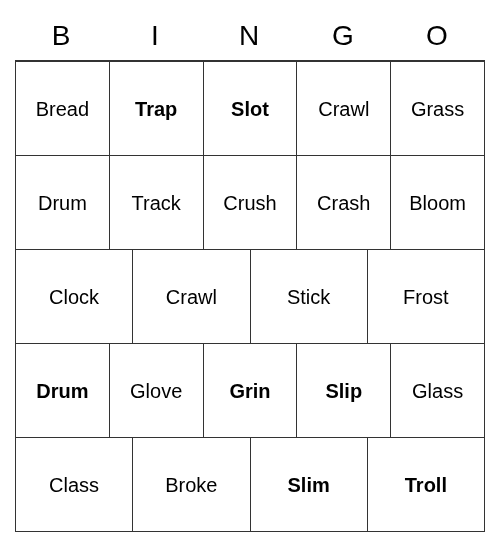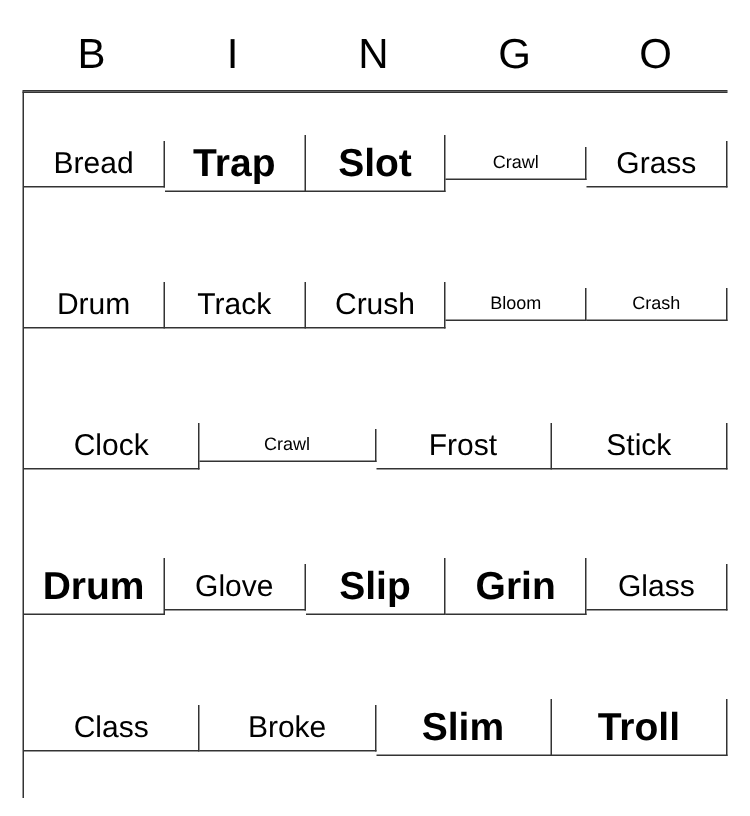--- a/index.html
+++ b/index.html
@@ -43,49 +43,48 @@
       display: flex;
       flex-direction: column;
       flex: 1;
       border-left: 1px solid #333;
       border-top: 1px solid #333;
     }
 
     .bingo-row {
       display: flex;
       flex: 1;
-      align-items: center;
     }
 
     .bingo-cell {
       flex: 1;
       border-right: 1px solid #333;
       border-bottom: 1px solid #333;
       display: flex;
       align-items: center;
       justify-content: center;
       text-align: center;
       padding: 4px;
     }
 
     .cell-text {
       line-height: 1.1;
     }
 
     .size-large {
-      font-size: 26px;
+      font-size: 20px;
       font-weight: bold;
     }
 
     .size-medium {
       font-size: 20px;
     }
 
     .size-small {
-      font-size: 12px;
+      font-size: 20px;
     }
   </style>
 </head>
 <body>
 
 <div class="bingo-container">
   <div class="bingo-header">
   <div class="header-cell">B</div>
       <div class="header-cell">I</div>
       <div class="header-cell">N</div>
@@ -114,52 +113,52 @@
         <div class="bingo-cell">
           <span class="cell-text size-medium">Drum</span>
         </div>
         <div class="bingo-cell">
           <span class="cell-text size-medium">Track</span>
         </div>
         <div class="bingo-cell">
           <span class="cell-text size-medium">Crush</span>
         </div>
         <div class="bingo-cell">
-          <span class="cell-text size-small">Bloom</span>
+          <span class="cell-text size-small">Crash</span>
         </div>
         <div class="bingo-cell">
-          <span class="cell-text size-small">Crash</span>
+          <span class="cell-text size-small">Bloom</span>
         </div>
       </div>
       <div class="bingo-row">
         <div class="bingo-cell">
           <span class="cell-text size-medium">Clock</span>
         </div>
         <div class="bingo-cell">
           <span class="cell-text size-small">Crawl</span>
         </div>
         <div class="bingo-cell">
-          <span class="cell-text size-medium">Frost</span>
+          <span class="cell-text size-medium">Stick</span>
         </div>
         <div class="bingo-cell">
-          <span class="cell-text size-medium">Stick</span>
+          <span class="cell-text size-medium">Frost</span>
         </div>
       </div>
       <div class="bingo-row">
         <div class="bingo-cell">
           <span class="cell-text size-large">Drum</span>
         </div>
         <div class="bingo-cell">
           <span class="cell-text size-medium">Glove</span>
         </div>
         <div class="bingo-cell">
-          <span class="cell-text size-large">Slip</span>
+          <span class="cell-text size-large">Grin</span>
         </div>
         <div class="bingo-cell">
-          <span class="cell-text size-large">Grin</span>
+          <span class="cell-text size-large">Slip</span>
         </div>
         <div class="bingo-cell">
           <span class="cell-text size-medium">Glass</span>
         </div>
       </div>
       <div class="bingo-row">
         <div class="bingo-cell">
           <span class="cell-text size-medium">Class</span>
         </div>
         <div class="bingo-cell">

